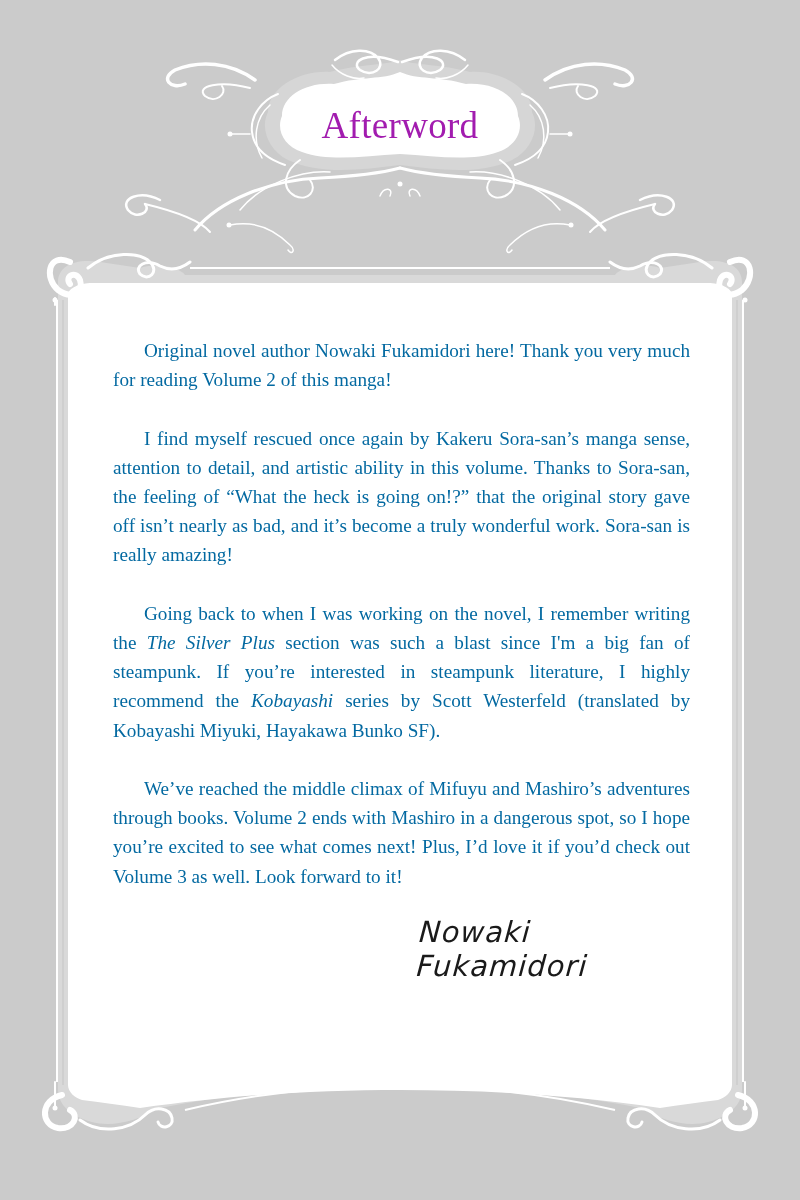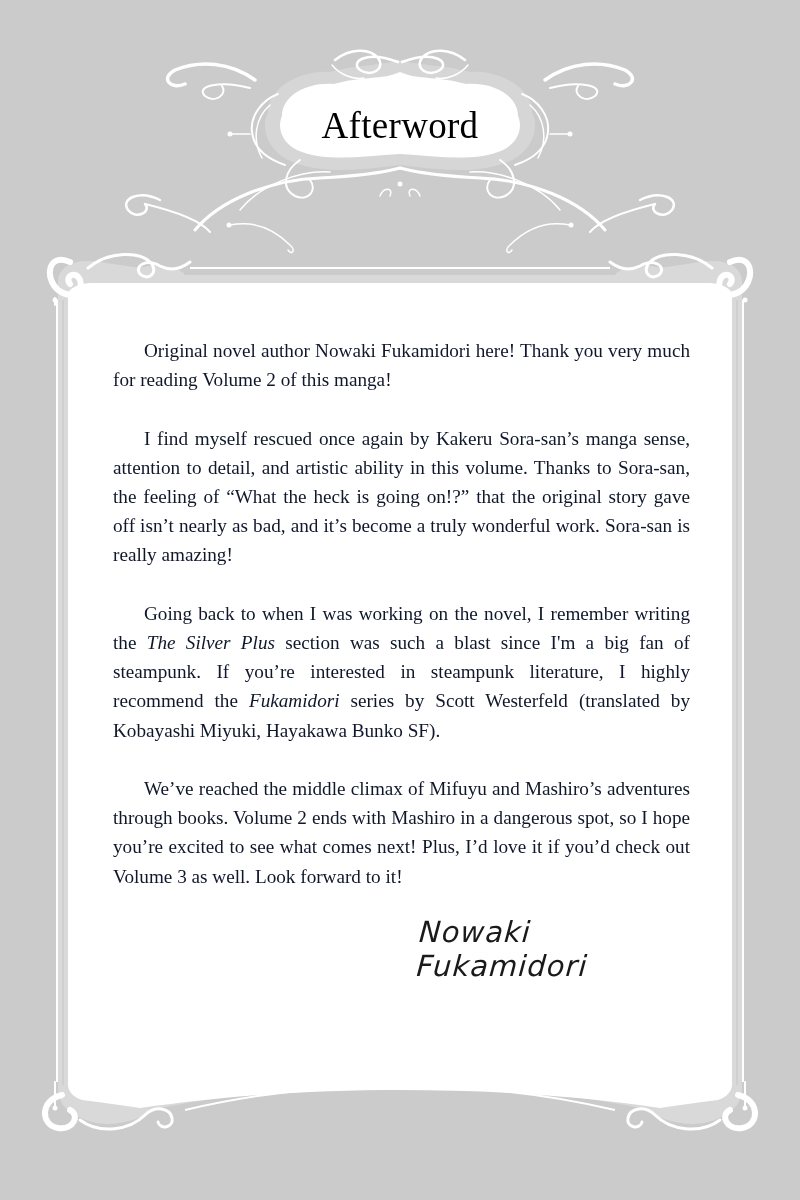--- a/index.html
+++ b/index.html
@@ -10,28 +10,28 @@
     overflow: hidden;
     font-family: "Liberation Serif", "DejaVu Serif", serif;
   }
   .ornament-svg { position: absolute; left: 0; top: 0; width: 800px; height: 1200px; pointer-events: none; }
 
   .title-plate {
     position: absolute; left: 290px; top: 95px; width: 220px; height: 60px;
     display: flex; align-items: center; justify-content: center;
   }
   .title-plate h1 {
-    margin: 0; font-weight: normal; font-size: 37px; color: #000000;
+    margin: 0; font-weight: normal; font-size: 37px; color: #a21caf;
     letter-spacing: 0.3px;
     font-family: "Liberation Serif", "DejaVu Serif", serif;
   }
 
   .body-text {
     position: absolute; left: 113px; top: 336px; width: 577px;
-    color: #0f172a; font-size: 19.2px; line-height: 29.2px;
+    color: #0369a1; font-size: 19.2px; line-height: 29.2px;
   }
   .body-text p { margin: 0 0 29.2px 0; text-align: justify; text-indent: 31px; }
   .body-text p.last { text-align-last: left; margin-top: 22px; }
   .body-text em { font-style: italic; }
 
   .signature {
     position: absolute; left: 418px; top: 915px; width: 280px;
     font-family: "DejaVu Sans", sans-serif;
     font-style: italic; font-size: 29px; color: #1a1a1a;
     letter-spacing: 1px; transform: skewX(-4deg);
@@ -134,20 +134,20 @@
 </div>
 
 <div class="body-text">
   <p>
     <span>Original novel author Nowaki Fukamidori here! Thank you very much for reading Volume 2 of this manga!</span>
   </p>
   <p>
     <span>I find myself rescued once again by Kakeru Sora-san’s manga sense, attention to detail, and artistic ability in this volume. Thanks to Sora-san, the feeling of “What the heck is going on!?” that the original story gave off isn’t nearly as bad, and it’s become a truly wonderful work. Sora-san is really amazing!</span>
   </p>
   <p>
-    <span>Going back to when I was working on the novel, I remember writing the </span><em>The Silver Plus</em><span> section was such a blast since I'm a big fan of steampunk. If you’re interested in steampunk literature, I highly recommend the </span><em>Fukamidori</em><span> series by Scott Westerfeld (translated by Kobayashi Miyuki, Hayakawa Bunko SF).</span>
+    <span>Going back to when I was working on the novel, I remember writing the </span><em>The Silver Plus</em><span> section was such a blast since I'm a big fan of steampunk. If you’re interested in steampunk literature, I highly recommend the </span><em>Kobayashi</em><span> series by Scott Westerfeld (translated by Kobayashi Miyuki, Hayakawa Bunko SF).</span>
   </p>
   <p class="last">
     <span>We’ve reached the middle climax of Mifuyu and Mashiro’s adventures through books. Volume 2 ends with Mashiro in a dangerous spot, so I hope you’re excited to see what comes next! Plus, I’d love it if you’d check out Volume 3 as well. Look forward to it!</span>
   </p>
 </div>
 
 <div class="signature">Nowaki Fukamidori</div>
 
 </body></html>

